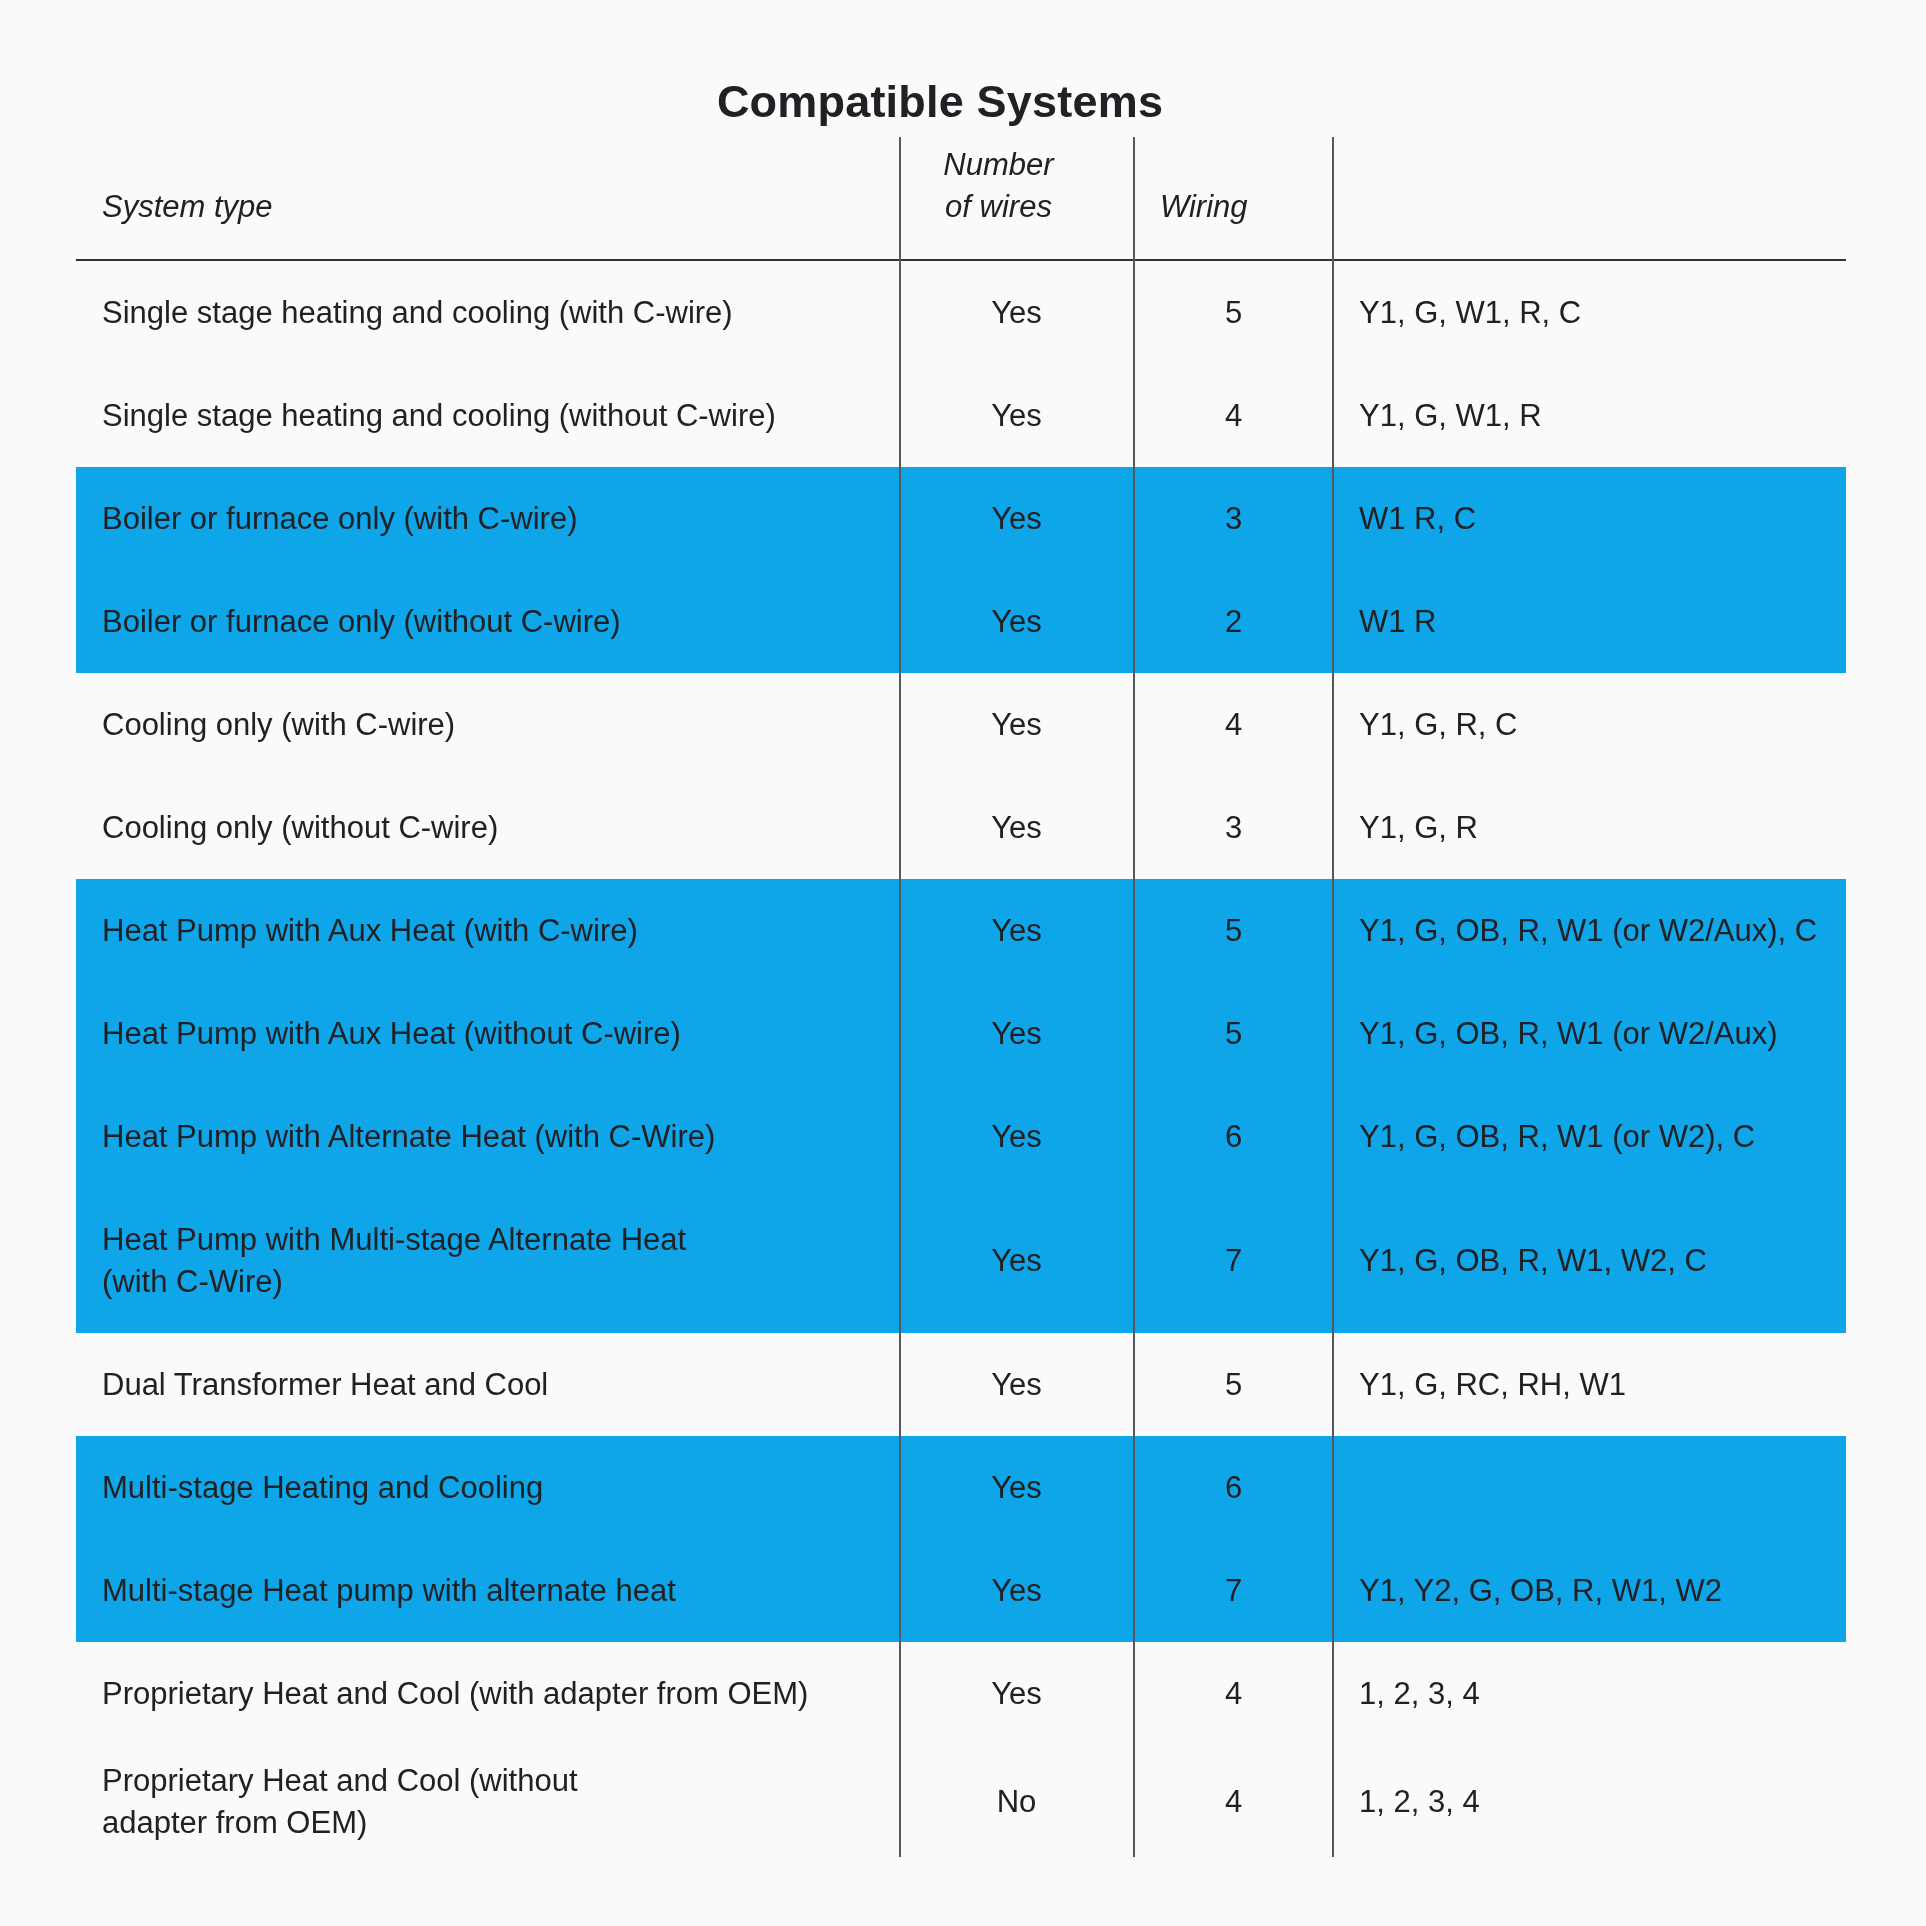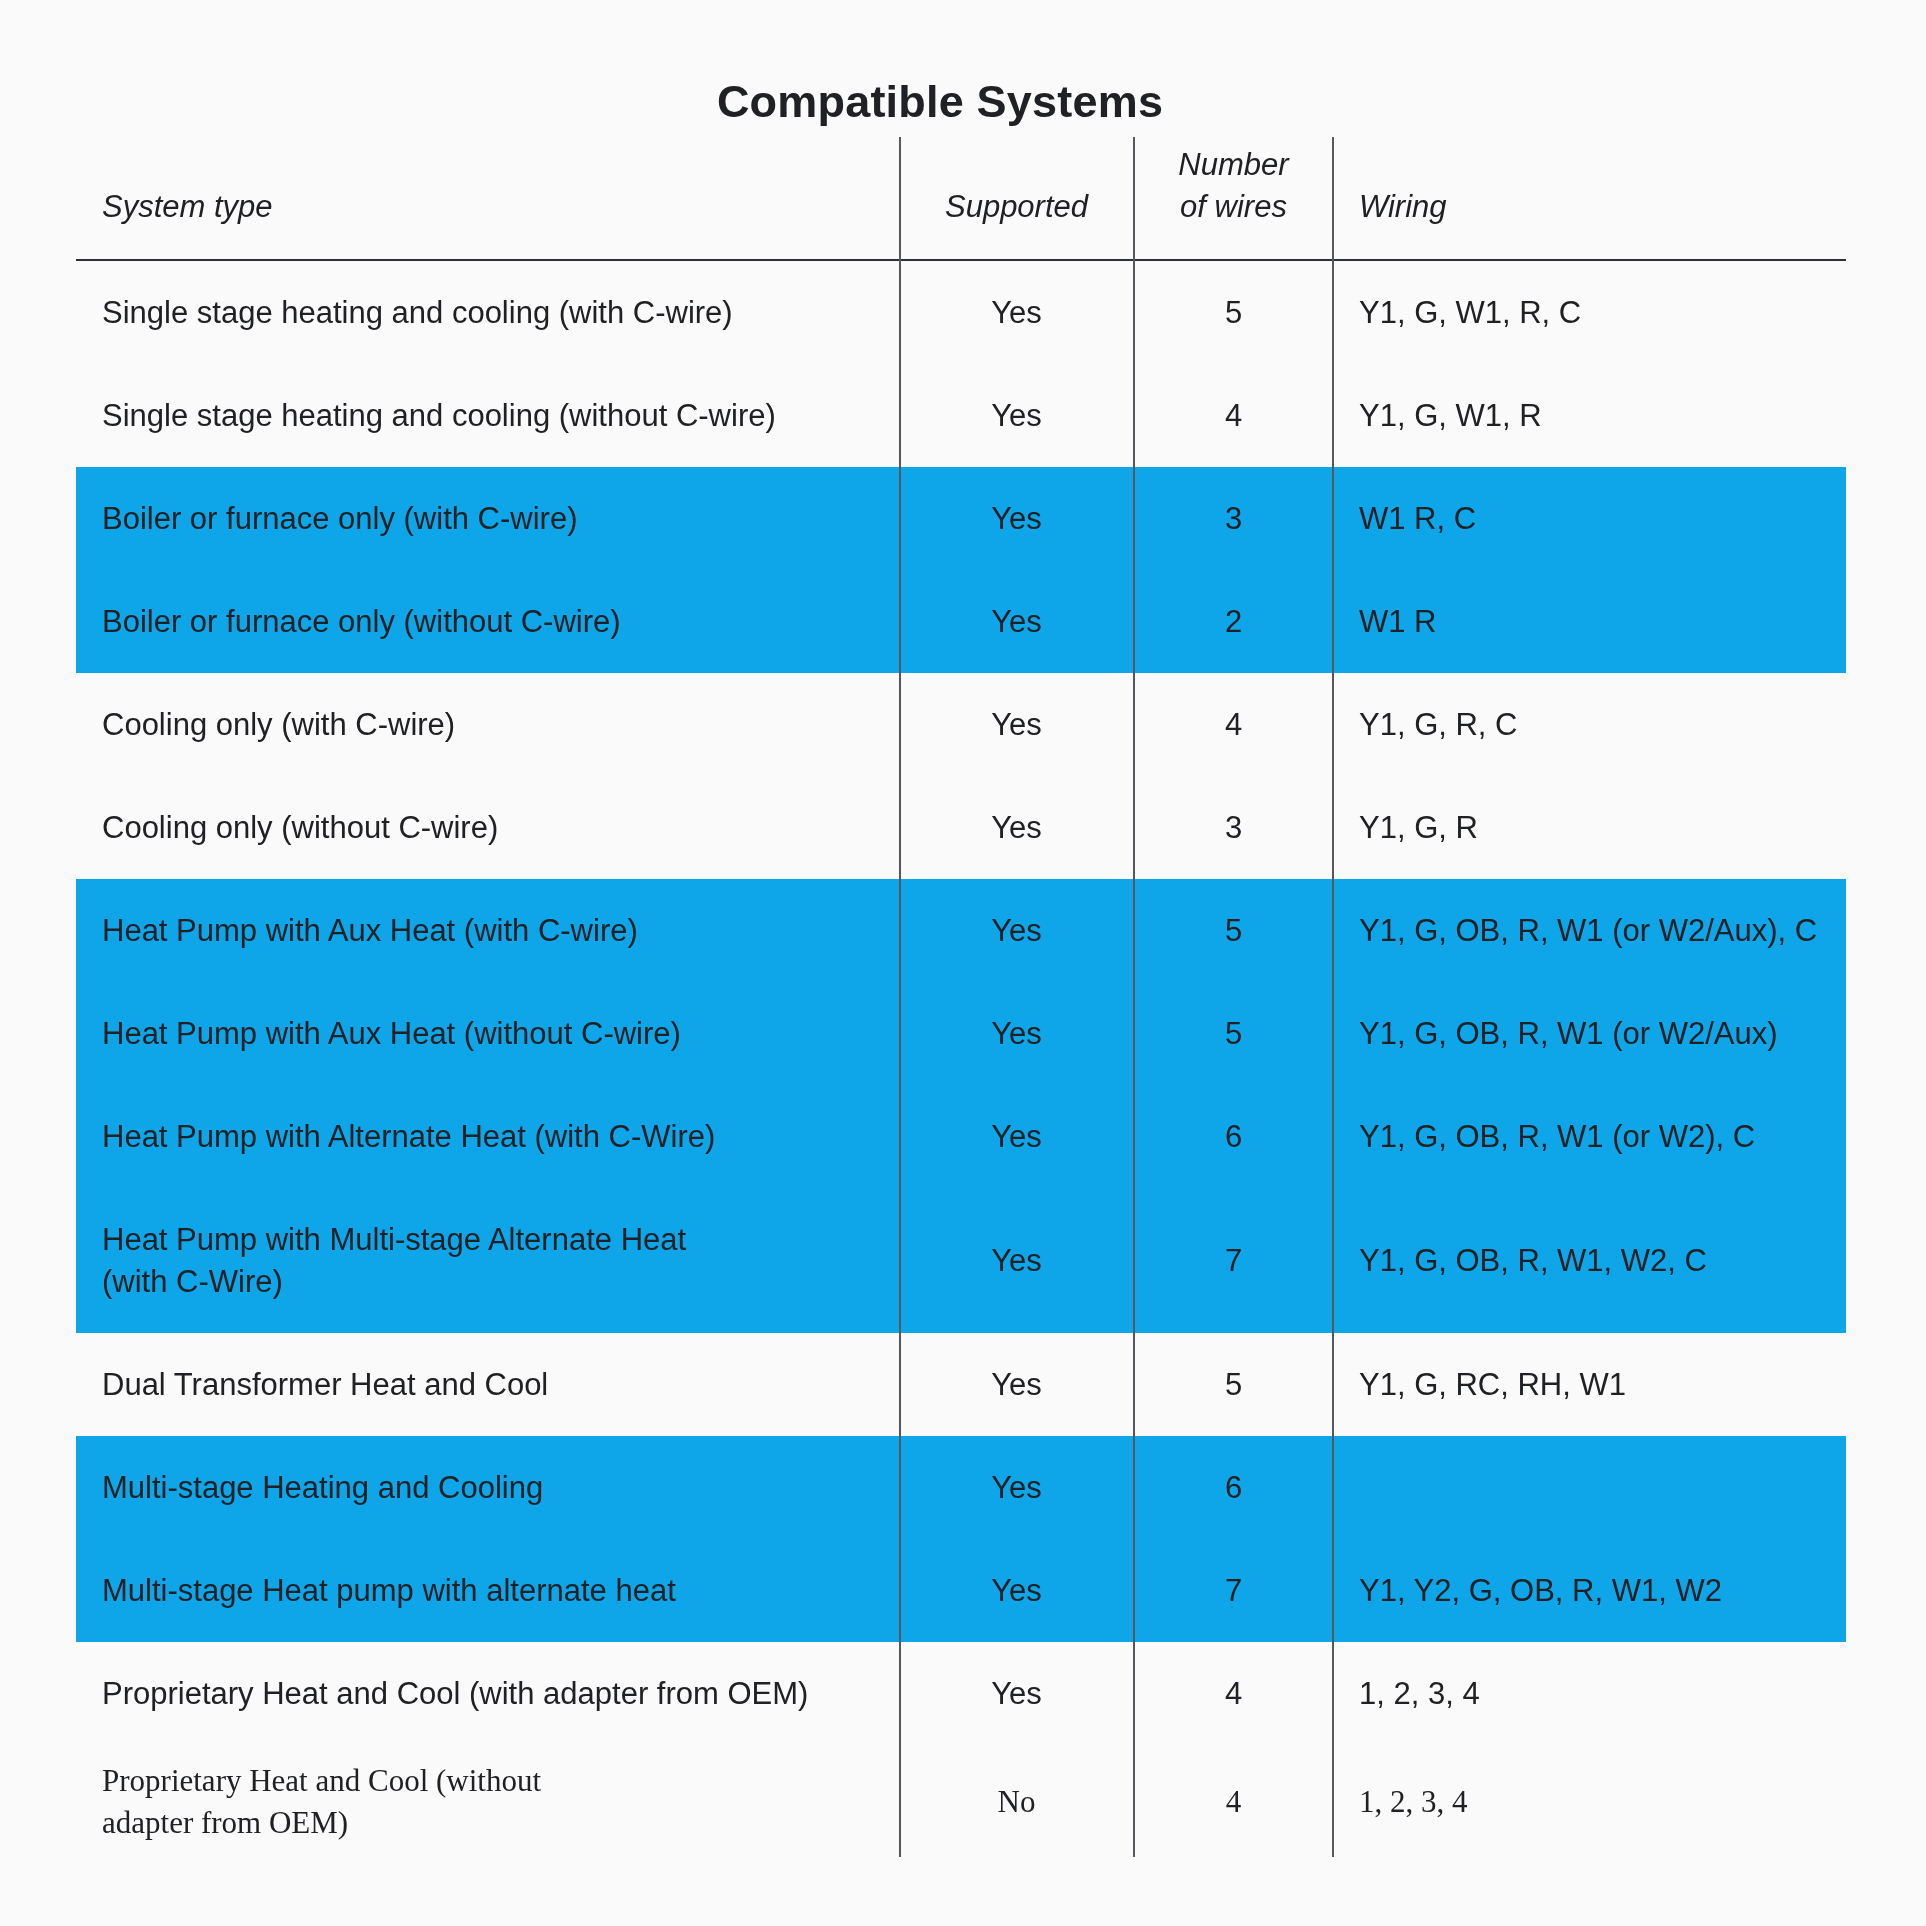--- a/index.html
+++ b/index.html
@@ -61,21 +61,21 @@
     font-size: 31px;
     line-height: 42px;
     box-sizing: border-box;
     font-style: italic;
   }
   .row {
     box-sizing: border-box;
   }
   .row.h-norm { height: 103px; }
   .row.h-tall { height: 145px; }
-  .row.h-last { height: 113px; font-family: Liberation Serif, serif; }
+  .row.h-last { height: 113px; }
   .row.shaded { background: #0ea5e9; }
   .cell {
     box-sizing: border-box;
   }
   .row .cell {
     display: flex;
     flex-direction: column;
     justify-content: center;
     font-size: 31px;
     line-height: 42px;
@@ -98,23 +98,20 @@
 <div class="table">
 
   <div class="vline v1"></div>
   <div class="vline v2"></div>
   <div class="vline v3"></div>
 
   <div class="hrow">
     <div class="cell c-system">
         <span class="hdr-wrap">System type</span>
       </div>
-    <div class="cell c-supported">
-        <span class="hdr-wrap">Supported</span>
-      </div>
     <div class="cell c-wires">
         <span class="hdr-wrap">Number of wires</span>
       </div>
     <div class="cell c-wiring">
         <span class="hdr-wrap">Wiring</span>
       </div>
   </div>
 
   <div class="row h-norm">
     <div class="cell c-system">

